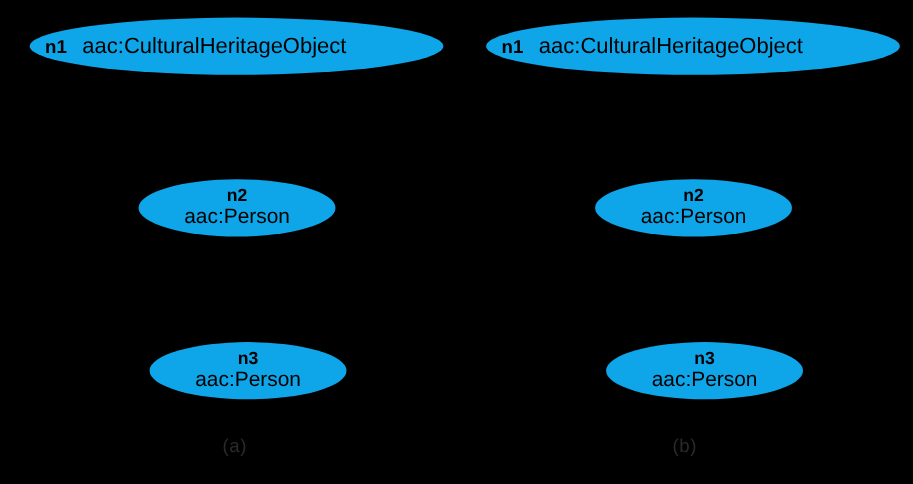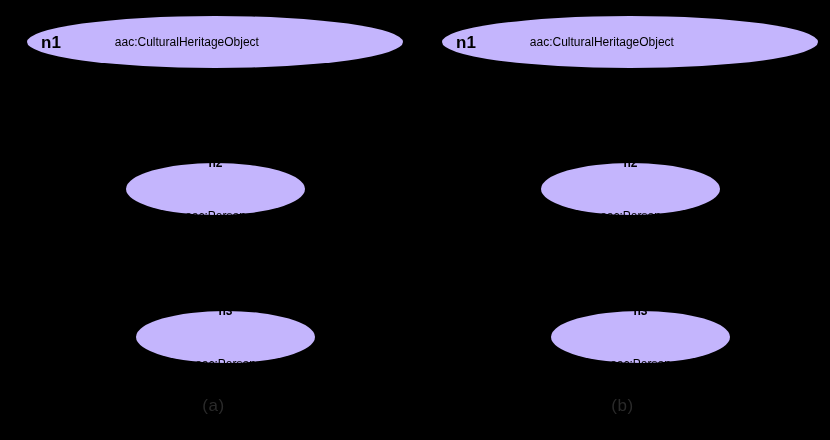--- a/index.html
+++ b/index.html
@@ -29,60 +29,59 @@
     height: 440px;
     width: 415px;
   }
   .panel-a { left: 0; }
   .panel-b { left: 415px; }
 
   
   .node {
     position: absolute;
     box-sizing: border-box;
-    background: #c4b5fd;
+    background: #0ea5e9;
     border-radius: 50%;
     display: flex;
     flex-direction: column;
     align-items: center;
     justify-content: center;
     color: #000000;
     line-height: 1.0;
     text-align: center;
     white-space: nowrap;
-    gap: 40px;
   }
 
   
   .node-wide {
     flex-direction: row;
     justify-content: flex-start;
     align-items: center;
   }
   .node-wide .node-id {
     font-weight: bold;
     font-size: 17px;
     margin-left: 14px;
     margin-right: 14px;
   }
   .node-wide .node-type {
     font-weight: normal;
-    font-size: 12px;
+    font-size: 20px;
   }
 
   
   .node-small .node-id {
     font-weight: bold;
-    font-size: 12px;
+    font-size: 16px;
     display: block;
     margin-bottom: 1px;
   }
   .node-small .node-type {
     font-weight: normal;
-    font-size: 12px;
+    font-size: 19px;
     display: block;
   }
 
   
   .n1 {
     left: 27px;
     top: 16px;
     width: 376px;
     height: 52px;
   }

